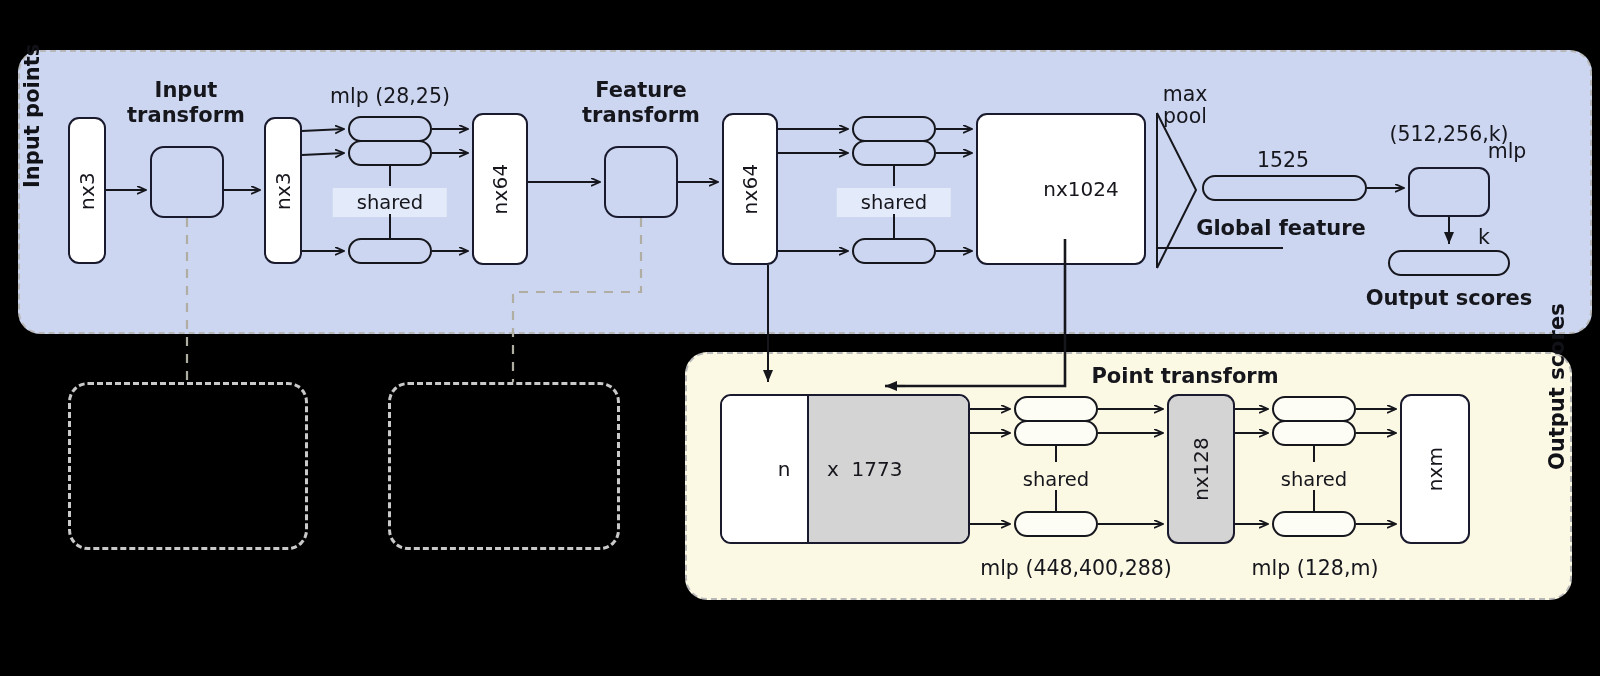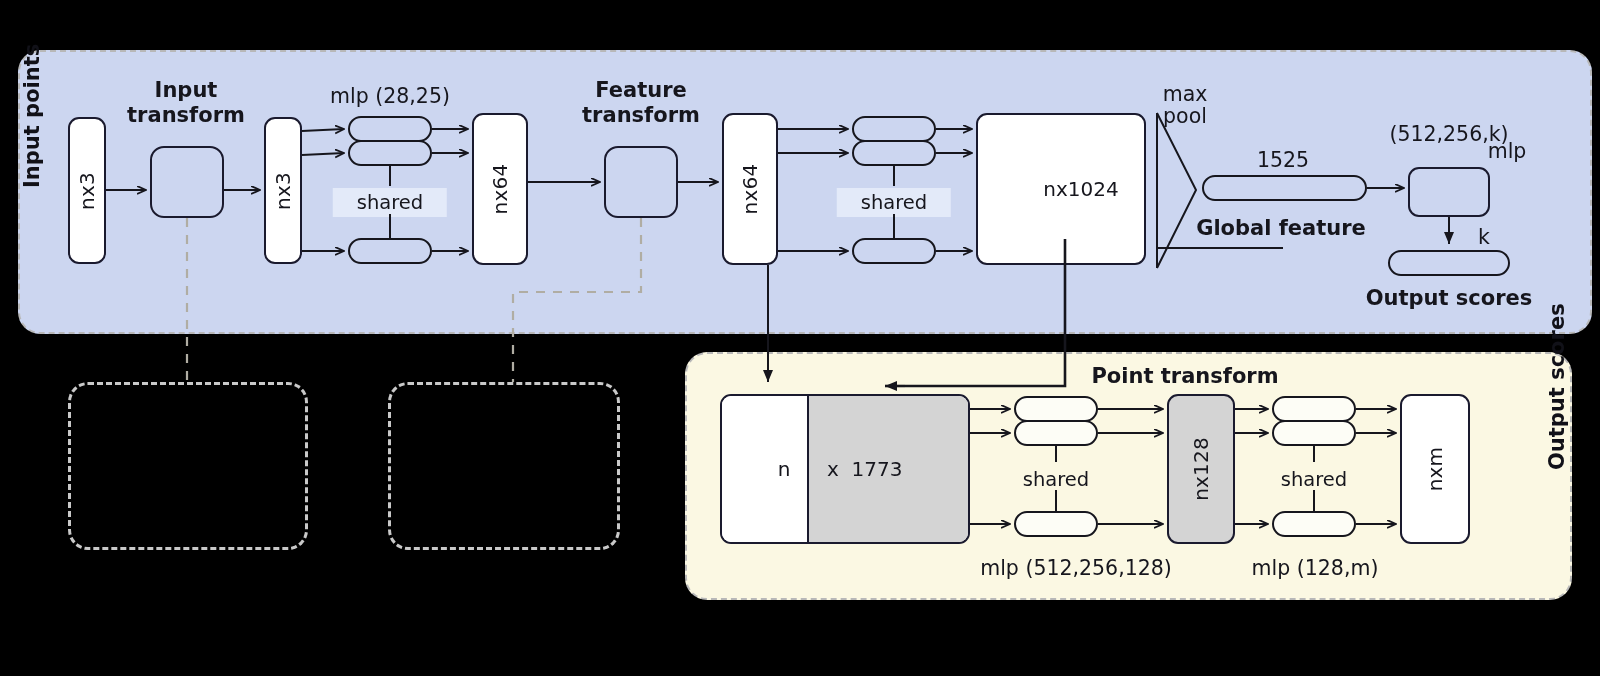--- a/index.html
+++ b/index.html
@@ -173,21 +173,21 @@
 
   <div class="txt bold center sz21" style="left:1185px;top:364px;">Point transform</div>
 
   <div class="tall-box" style="left:720px;top:394px;width:250px;height:150px;overflow:hidden;padding:0;">
     <div style="position:absolute;left:0;top:0;width:85px;height:100%;background:#ffffff;"></div>
     <div style="position:absolute;left:85px;top:0;right:0;height:100%;background:#d4d4d4;border-left:2.2px solid #1a1a2e;box-sizing:border-box;"></div>
     <span style="position:absolute;left:62px;top:50%;transform:translate(-50%,-50%);font-size:20px;color:#16161d;">n</span>
     <span style="position:absolute;left:105px;top:50%;transform:translateY(-50%);font-size:20px;color:#16161d;white-space:pre;">x  1773</span>
   </div>
 
-  <div class="txt center sz20" style="left:1076px;top:556px;">mlp (512,256,128)</div>
+  <div class="txt center sz20" style="left:1076px;top:556px;">mlp (448,400,288)</div>
 
   <div class="pill filled-white" style="left:1014px;top:396px;width:84px;height:26px;"></div>
   <div class="pill filled-white" style="left:1014px;top:420px;width:84px;height:26px;"></div>
   <div class="pill filled-white" style="left:1014px;top:511px;width:84px;height:26px;"></div>
   <div class="shared-plain" style="left:1056px;top:468px;">shared</div>
 
   <div class="tall-box gray" style="left:1167px;top:394px;width:68px;height:150px;">
     <span class="rot-label">nx128</span>
   </div>
 

